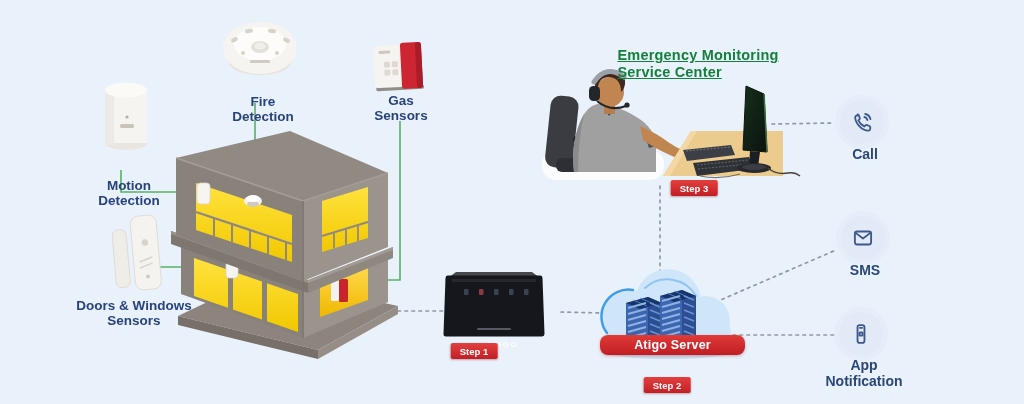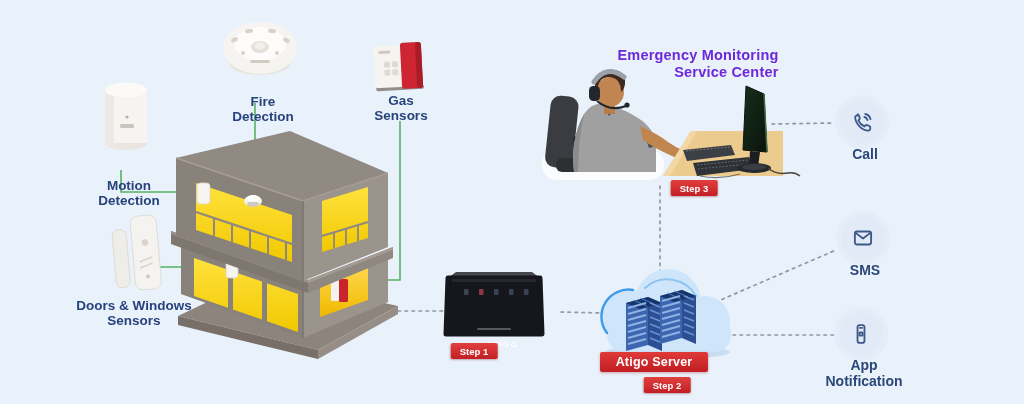--- a/index.html
+++ b/index.html
@@ -3,42 +3,42 @@
 <meta charset="utf-8">
 <style>
   html,body{margin:0;padding:0;background:#dfe9f6;}
   .stage{
     position:relative;width:1024px;height:404px;overflow:hidden;
     background:#e9f1fb;
     font-family:"Liberation Sans", sans-serif;
   }
   .stage svg.art{position:absolute;left:0;top:0;}
   .title{
-    position:absolute;transform:translateX(-50%);text-align:right;
-    color:#6d28d9;font-weight:700;font-size:14.5px;line-height:16.5px;letter-spacing:.2px;
+    position:absolute;transform:translateX(-50%);text-align:left;
+    color:#15803d;font-weight:700;font-size:14.5px;line-height:16.5px;letter-spacing:.2px;text-decoration:underline;
   }
   .sensor-label{
     position:absolute;transform:translateX(-50%);text-align:center;
     color:#28437c;font-weight:700;font-size:13.5px;line-height:14.5px;
   }
   .out-label{
     position:absolute;transform:translateX(-50%);text-align:center;
     color:#2b4778;font-weight:700;font-size:14px;line-height:16px;
   }
   .badge{
     position:absolute;transform:translateX(-50%);
     background:linear-gradient(#e2403e,#c11f25);
     color:#fff;font-size:9.5px;font-weight:700;
     padding:2.5px 9px;border-radius:2px;white-space:nowrap;
     box-shadow:0 1px 2px rgba(120,20,20,.35);
   }
   .server-pill{
-    position:absolute;left:600px;top:352px;width:108px;height:20px;
+    position:absolute;left:600px;top:335px;width:145px;height:20px;
     background:linear-gradient(#e03a38,#c01e24);
-    border-radius:2px;color:#fff;font-weight:700;font-size:12.5px;
+    border-radius:8px;color:#fff;font-weight:700;font-size:12.5px;
     text-align:center;line-height:20px;letter-spacing:.2px;
     box-shadow:0 1px 3px rgba(150,30,30,.35);
   }
   .hub-brand{
     position:absolute;left:494px;top:316px;transform:translateX(-50%);
     color:#fff;font-size:8px;font-weight:700;letter-spacing:1.6px;
     display:flex;align-items:center;gap:8px;white-space:nowrap;margin-top:24px;
   }
   .hub-brand .tri::before{content:"\25B2";font-size:6.5px;color:#fff;}
   .hub-subline{

